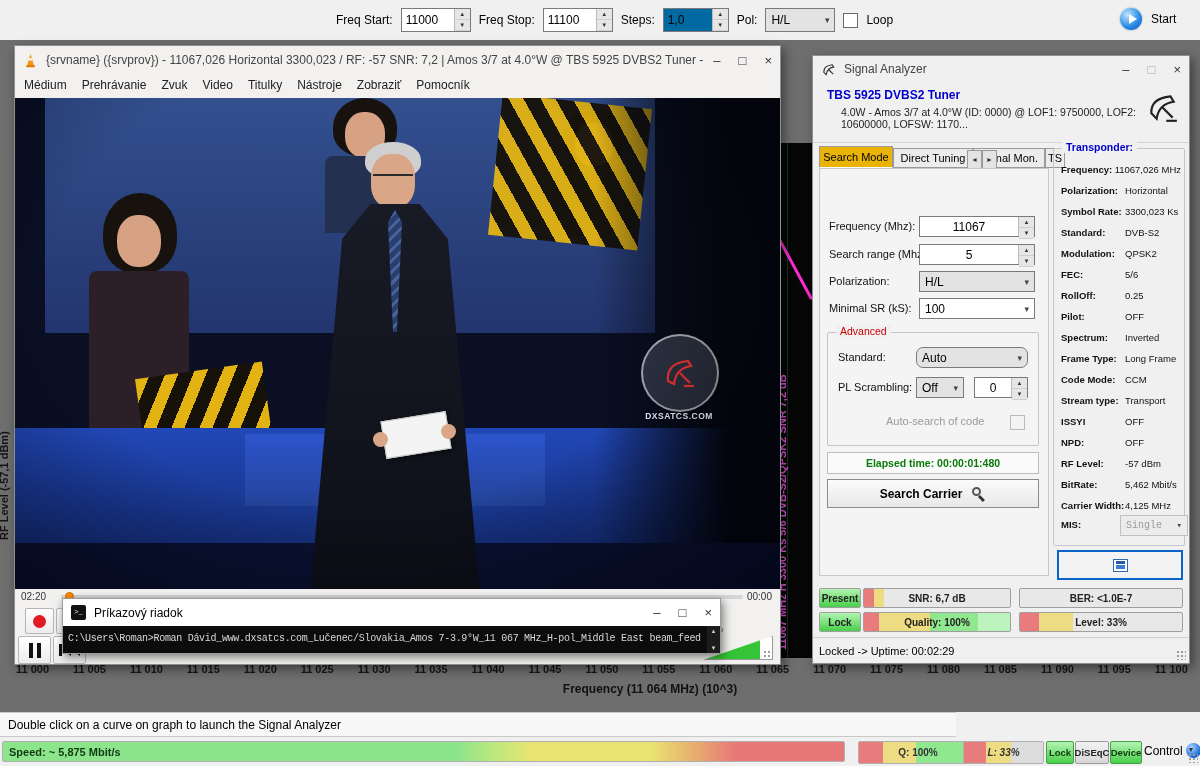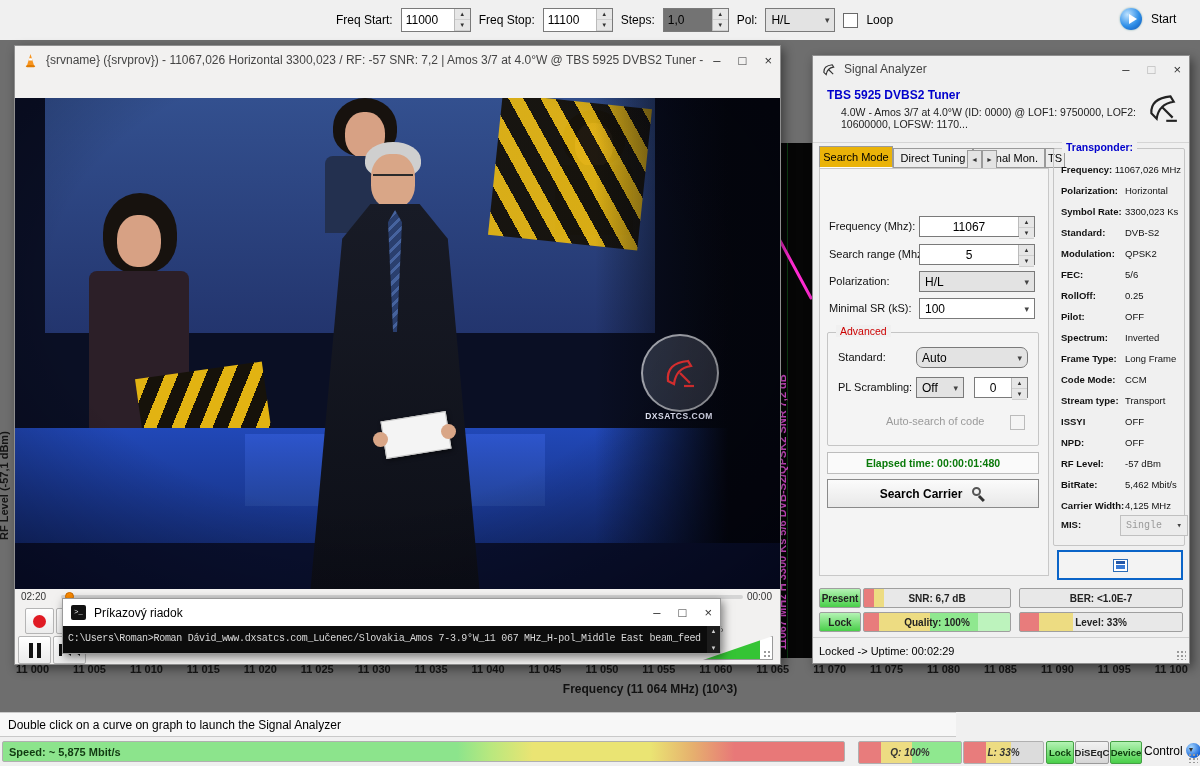--- a/index.html
+++ b/index.html
@@ -35,21 +35,21 @@
   .tick{display:flex;flex-direction:column;align-items:center;}
   .tick-mark{width:1px;height:5px;background:#222;}
   .tick-label{font-size:11px;font-weight:bold;color:#161616;margin-top:2px;white-space:nowrap;}
   #axis-title{left:100px;top:642px;width:1100px;text-align:center;font-size:12px;font-weight:bold;color:#111;}
 
   
   #hint-row{left:0;top:712px;width:956px;height:25px;background:#f7f7f7;border-top:1px solid #c9c9c9;border-bottom:1px solid #c9c9c9;display:flex;align-items:center;padding-left:8px;box-sizing:border-box;font-size:12px;}
   #status-row{left:0;top:737px;width:1200px;height:29px;background:#f0f0f0;}
   .meter{border:1px solid #b0b0b0;border-radius:2px;height:21px;display:flex;align-items:center;justify-content:center;font-size:10px;font-weight:bold;color:#333;}
   #speed-bar{left:2px;top:4px;width:843px;background:linear-gradient(90deg,#8ce48c 0 54%,#b9e87e 58%,#eae473 63% 77%,#e6b06e 82%,#e87878 87% 100%);justify-content:flex-start;padding-left:6px;box-sizing:border-box;color:#123a12;font-size:11px;}
-  #q-bar{left:858px;top:4px;width:102px;background:linear-gradient(90deg,#e87c7c 0 22%,#eddc82 22% 52%,#8fe88f 52% 100%);font-style:italic;}
+  #q-bar{left:858px;top:4px;width:102px;background:linear-gradient(90deg,#e87c7c 0 22%,#eddc82 22% 52%,#8fe88f 52% 100%);padding-left:8px;}
   #l-bar{left:963px;top:4px;width:79px;background:linear-gradient(90deg,#e87c7c 0 28%,#eddc82 28% 60%,#dcdcdc 60% 100%);font-style:italic;}
   .mini-btn{border:1px solid #9a9a9a;border-radius:2px;height:21px;display:flex;align-items:center;justify-content:center;font-size:9.5px;font-weight:bold;}
   .green-btn{background:linear-gradient(#b4f3b4,#49cf49);color:#0c3b0c;border-color:#44a044;}
   .gray-btn{background:linear-gradient(#f2f2f2,#d6d6d6);color:#222;}
   #control-icon{width:15px;height:15px;border-radius:50%;background:radial-gradient(circle at 35% 30%,#a8d8ff,#1565d8 70%,#0a3f9e);}
   .grip{width:10px;height:10px;background-image:radial-gradient(#9a9a9a 1px,transparent 1.2px);background-size:4px 4px;}
 
   
   .win{background:#f2f1f0;border:1px solid #8f8f8f;box-shadow:3px 4px 10px rgba(0,0,0,.45);}
   .titlebar{display:flex;align-items:center;height:28px;padding:0 8px;box-sizing:border-box;}
@@ -149,21 +149,21 @@
       </div>
       <span>Freq Stop:</span>
       <div class="spinbox">
         <div class="val">11100</div>
         <div class="spin-btns">
             <span>▲</span>
             <span>▼</span>
           </div>
       </div>
       <span>Steps:</span>
-      <div class="spinbox" style="background:#737373;">
+      <div class="spinbox" style="background:#0369a1;">
         <div class="val" style="width:40px;">1,0</div>
         <div class="spin-btns">
             <span>▲</span>
             <span>▼</span>
           </div>
       </div>
       <span>Pol:</span>
       <div class="sel" style="width:58px;">
         <span>H/L</span>
           <span class="chev">▾</span>
@@ -306,20 +306,31 @@
         <polygon points="6.6,5.5 9.4,5.5 9.9,8 6.1,8" fill="#fff"></polygon>
         <ellipse cx="8" cy="14" rx="5" ry="1.3" fill="#e07b00"></ellipse>
       </svg>
       <span class="title-text">{srvname} ({srvprov}) - 11067,026 Horizontal 3300,023 / RF: -57 SNR: 7,2 | Amos 3/7 at 4.0°W @ TBS 5925 DVBS2 Tuner - VLC media player</span>
       <div class="win-btns">
         <span>–</span>
         <span>□</span>
         <span>×</span>
       </div>
     </div>
+    <div id="vlc-menu">
+
+    <span class="menu-item">Médium</span>
+        <span class="menu-item">Prehrávanie</span>
+        <span class="menu-item">Zvuk</span>
+        <span class="menu-item">Video</span>
+        <span class="menu-item">Titulky</span>
+        <span class="menu-item">Nástroje</span>
+        <span class="menu-item">Zobraziť</span>
+        <span class="menu-item">Pomocník</span>
+      </div>
 
     <div id="video" class="abs">
       <div id="v-screen" class="scene"></div>
       <div class="scene person" style="left:300px;top:0;width:100px;height:135px;">
         <div class="hair" style="left:18px;top:0;width:64px;height:58px;"></div>
         <div class="face" style="left:30px;top:14px;width:40px;height:46px;"></div>
         <div class="torso" style="left:10px;top:58px;width:80px;height:77px;background:#23304f;"></div>
       </div>
       <div class="scene person" style="left:532px;top:12px;width:95px;height:125px;">
         <div class="hair" style="left:16px;top:0;width:62px;height:56px;"></div>

